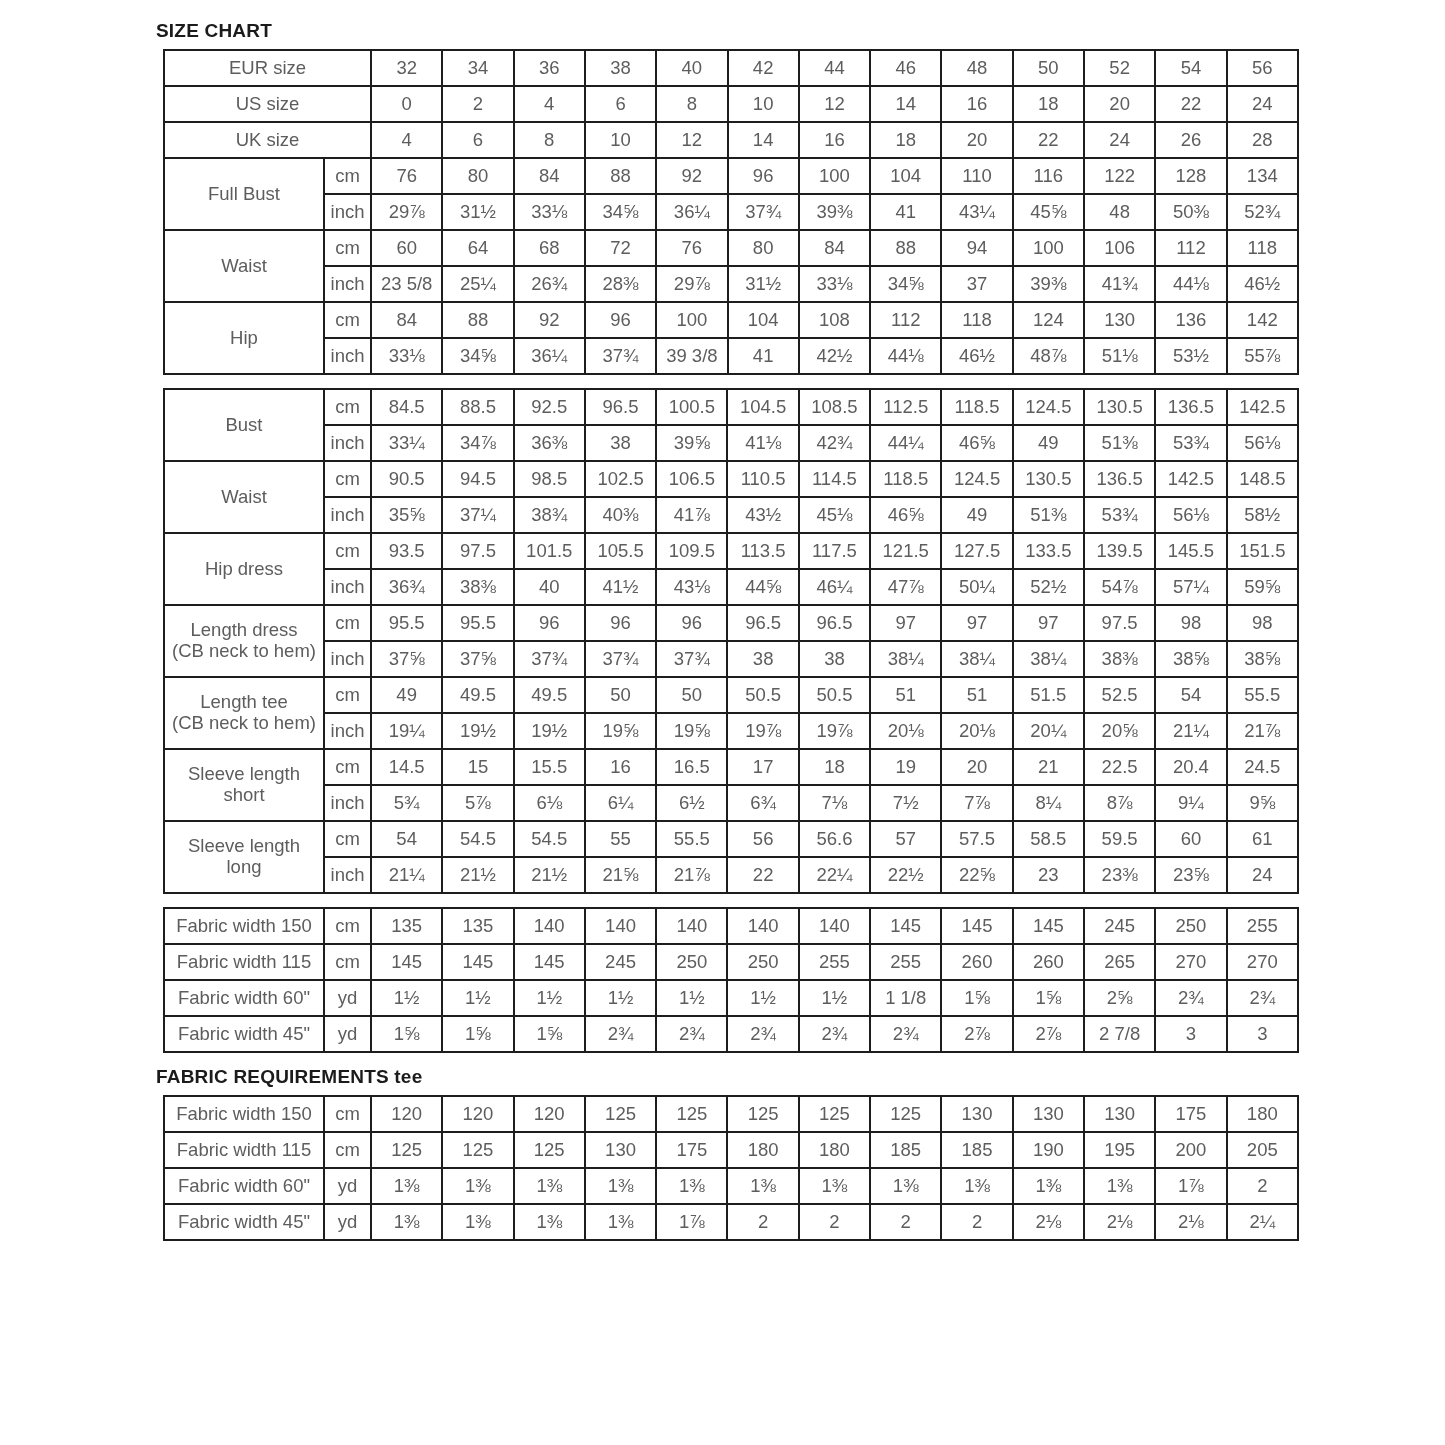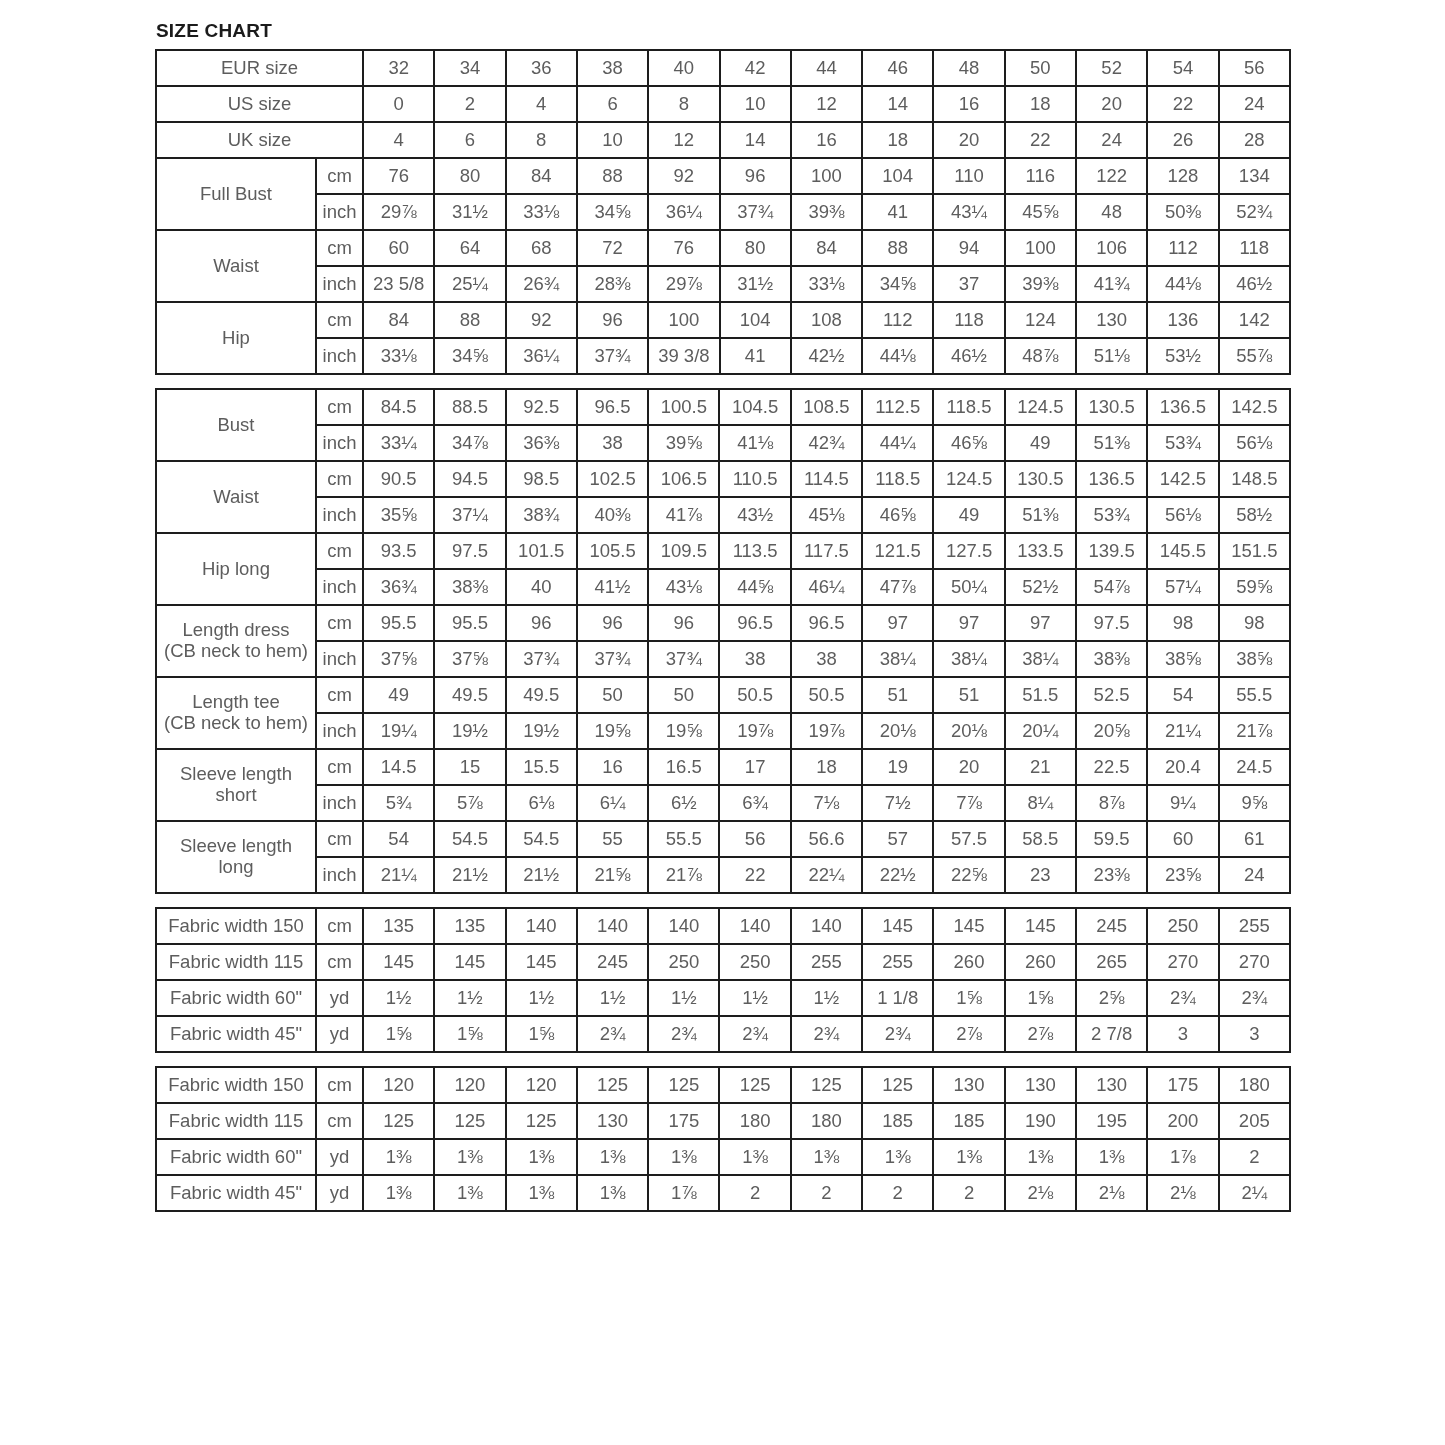--- a/index.html
+++ b/index.html
@@ -21,20 +21,21 @@
     font-weight: bold;
     color: #1b1b1b;
     letter-spacing: 0.2px;
     margin: 0 0 7px 1px;
     line-height: 22px;
   }
   table.m-table {
     border-collapse: collapse;
     table-layout: fixed;
     width: 1136px;
+    margin-left: 8px;
   }
   table.m-table td {
     border: 2px solid #1d1d1d;
     height: 36px;
     padding: 0 1px;
     text-align: center;
     vertical-align: middle;
     font-size: 18.5px;
     color: #5d5d5d;
     line-height: 1.12;
@@ -302,21 +303,21 @@
               <td class="value-cell">43½</td>
               <td class="value-cell">45⅛</td>
               <td class="value-cell">46⅝</td>
               <td class="value-cell">49</td>
               <td class="value-cell">51⅜</td>
               <td class="value-cell">53¾</td>
               <td class="value-cell">56⅛</td>
               <td class="value-cell">58½</td>
             </tr>
             <tr>
-              <td class="label-cell" rowspan="2">Hip long</td>
+              <td class="label-cell" rowspan="2">Hip dress</td>
               <td class="unit-cell">cm</td>
               <td class="value-cell">93.5</td>
               <td class="value-cell">97.5</td>
               <td class="value-cell">101.5</td>
               <td class="value-cell">105.5</td>
               <td class="value-cell">109.5</td>
               <td class="value-cell">113.5</td>
               <td class="value-cell">117.5</td>
               <td class="value-cell">121.5</td>
               <td class="value-cell">127.5</td>
@@ -564,20 +565,21 @@
               <td class="value-cell">2⅞</td>
               <td class="value-cell">2 7/8</td>
               <td class="value-cell">3</td>
               <td class="value-cell">3</td>
             </tr>
           </tbody>
         </table>
       </div>
   </div>
   <div class="section">
+    <div class="section-title">FABRIC REQUIREMENTS tee</div>
     <div class="table-slot">
         <table class="m-table">
           <colgroup>
             <col style="width: 160px;">
             <col style="width: 47px;">
             <col>
             <col>
             <col>
             <col>
             <col>

